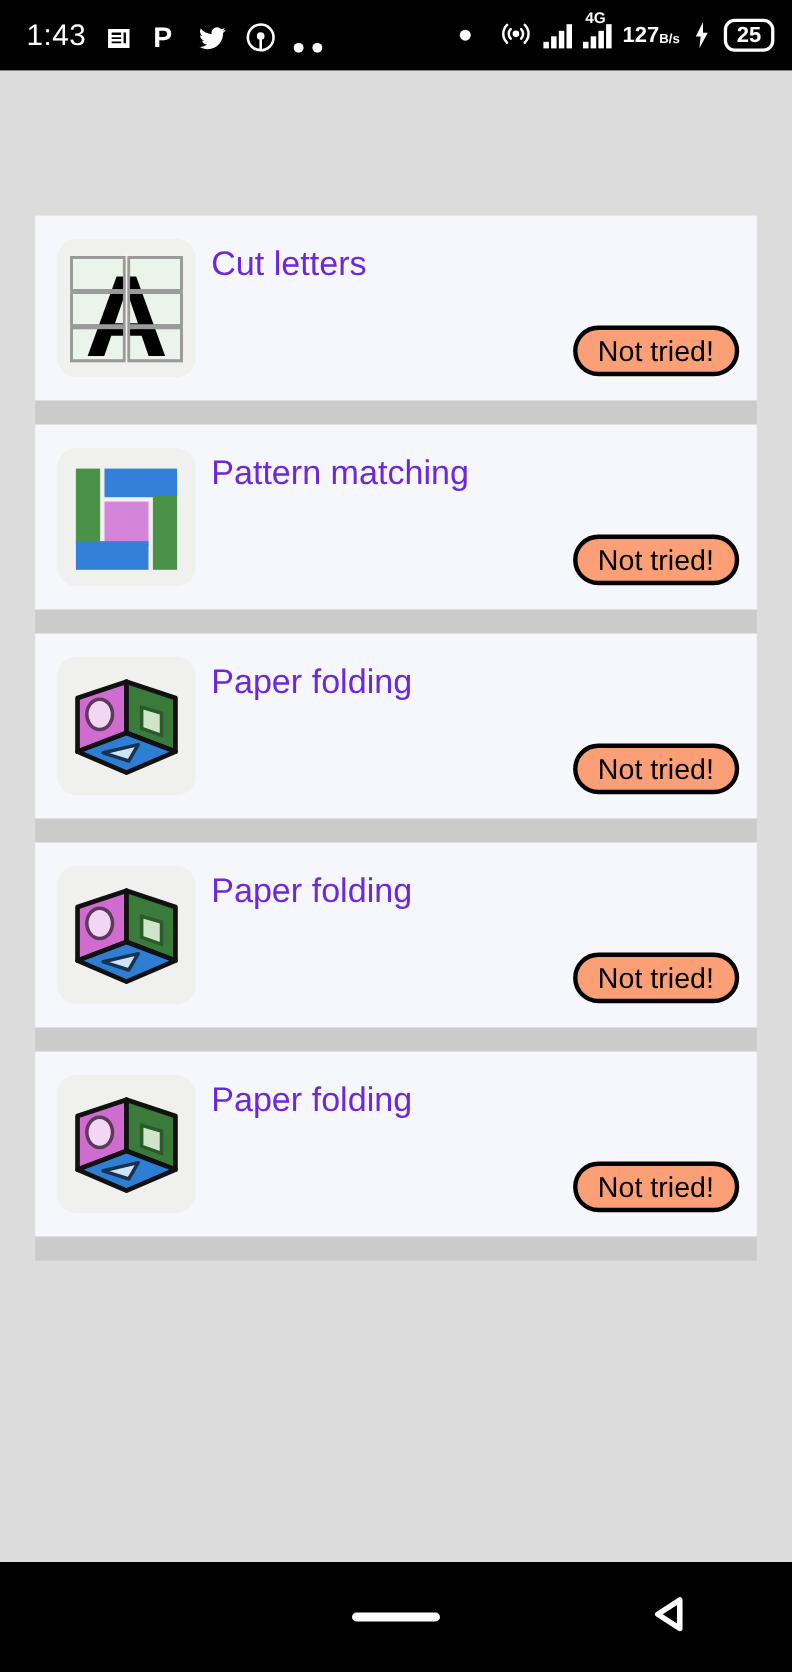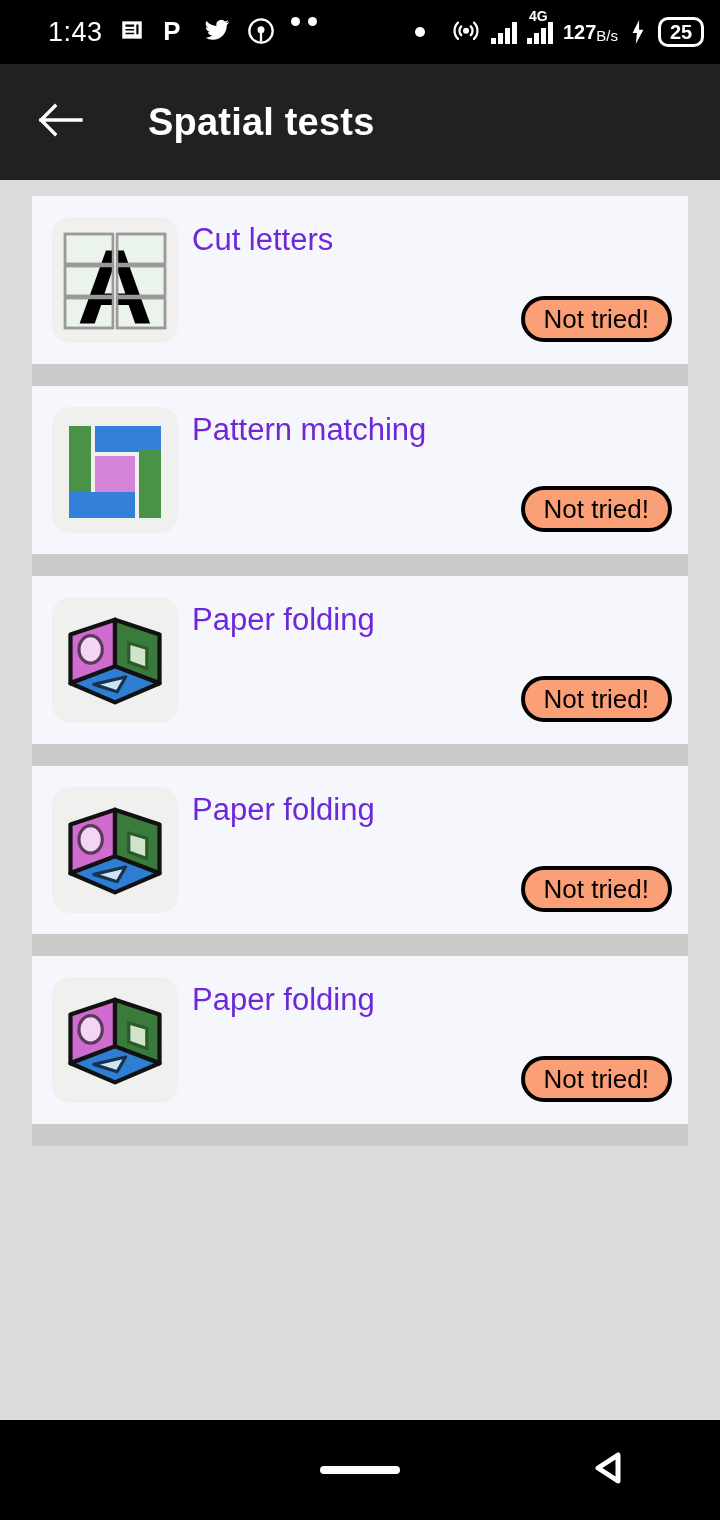--- a/index.html
+++ b/index.html
@@ -12,30 +12,30 @@
   #screen { position: relative; width: 720px; height: 1520px; background: #dcdcdc; }
 
   
   .statusbar {
     position: absolute; top: 0; left: 0;
     width: 720px; height: 64px;
     background: #000;
     display: flex; align-items: center;
     color: #fff;
   }
-  .sb-left { display: flex; align-items: flex-start; padding-left: 24px; gap: 16px; margin-left: 24px; }
+  .sb-left { display: flex; align-items: flex-end; padding-left: 24px; gap: 16px; }
   .sb-time { font-size: 27px; letter-spacing: .5px; }
   .sb-right { margin-left: auto; display: flex; align-items: center; padding-right: 16px; gap: 10px; }
   .ico { display: inline-flex; align-items: center; justify-content: center; }
   .dots { display: inline-flex; gap: 8px; align-items: center; }
   .dot { width: 9px; height: 9px; border-radius: 50%; background: #fff; display: block; }
   .dot-single { width: 10px; height: 10px; border-radius: 50%; background:#fff; display:block; }
   .netspeed { display: flex; flex-direction: row; align-items: center; line-height: 1; }
   .netspeed .n1 { font-size: 20px; font-weight: bold; }
-  .netspeed .n2 { font-size: 15px; font-weight: normal; margin-top: 6px; }
+  .netspeed .n2 { font-size: 12px; font-weight: bold; margin-top: 6px; }
   .batt {
     border: 3px solid #fff; border-radius: 10px;
     padding: 0 5px; height: 30px; min-width: 46px;
     display: flex; align-items: center; justify-content: center;
     font-size: 20px; font-weight: bold;
   }
   .sig { display: flex; align-items: flex-end; gap: 2px; height: 24px; }
   .sig i { display: block; width: 5px; background: #fff; }
   .gtag { position: relative; display: flex; align-items: flex-start; }
   .gtag .lbl { position: absolute; top: -12px; left: 2px; font-size: 14px; font-weight: bold; }
@@ -166,30 +166,20 @@
         <svg width="20" height="26" viewBox="0 0 12 24">
             <path fill="#fff" d="M7 1 1 13h4l-1 10 7-13H7z"></path>
           </svg>
       </span>
       <span class="batt">
         <span>25</span>
       </span>
     </div>
   </div>
 
-  <div class="appbar">
-    <div class="back-btn">
-      <span>
-        <svg width="46" height="38" viewBox="0 0 46 38">
-          <path d="M44 19H4M18 5 4 19l14 14" fill="none" stroke="#fff" stroke-width="3.4" stroke-linecap="square" stroke-linejoin="miter"></path>
-        </svg>
-      </span>
-    </div>
-    <div class="appbar-title">Spatial tests</div>
-  </div>
 
   <div class="list">
 
     <div class="sep" style="height:16px;background:#dcdcdc"></div>
     <div class="card">
       <div class="card-inner">
         <div class="tile">
           <svg width="108" height="108" viewBox="0 0 108 108">
             <g>
               <rect x="4" y="8" width="48" height="30" fill="#eaf4ea" stroke="#9a9a9a" stroke-width="2.5"></rect>

